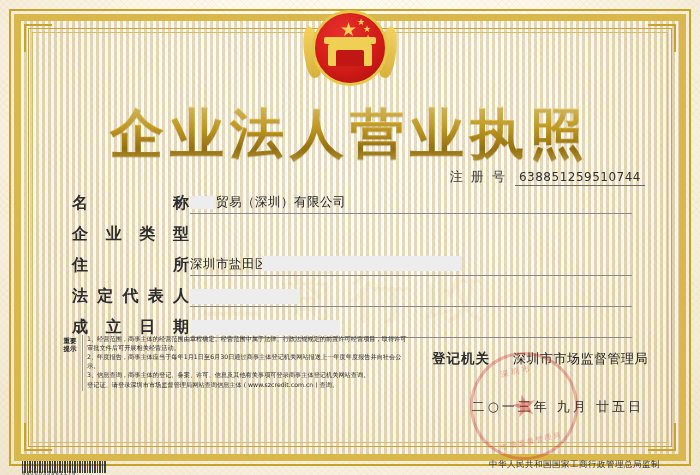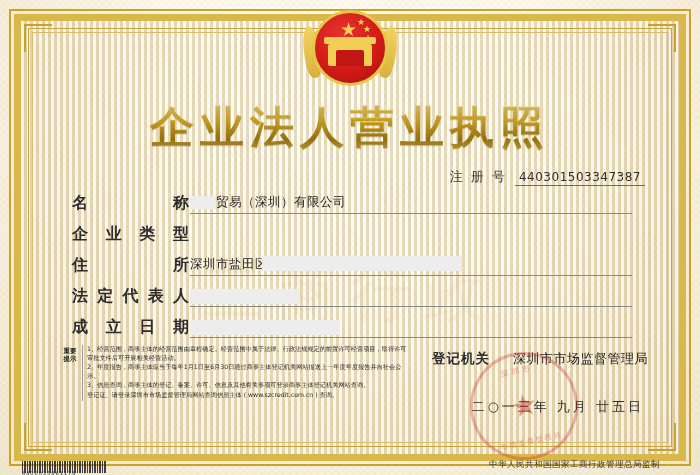--- a/index.html
+++ b/index.html
@@ -154,21 +154,21 @@
   .emblem .ears-r { right: 6px; transform: rotate(8deg); }
 
   
   .title {
     position: absolute;
     left: 0; right: 0;
     top: 98px;
     text-align: center;
     font-family: "DejaVu Sans", sans-serif;
     font-weight: bold;
-    font-size: 44px;
+    font-size: 54px;
     letter-spacing: 6px;
     color: #c69a1e;
     background: linear-gradient(#f7e59a 0%, #d8ad2e 40%, #9d7612 70%, #e3c561 100%);
     -webkit-background-clip: text;
     background-clip: text;
     -webkit-text-fill-color: transparent;
     text-shadow: 0 1px 0 rgba(120,90,10,0.25);
   }
 
   
@@ -232,21 +232,21 @@
   .redact {
     position: absolute;
     background: #ededed;
     border-radius: 1px;
   }
 
   
   .notice {
     position: absolute;
     left: 62px;
-    top: 345px;
+    top: 335px;
     width: 345px;
     display: flex;
     gap: 4px;
   }
   .notice-title {
     width: 16px;
     font-size: 6.5px;
     line-height: 8px;
     color: #222;
     font-weight: bold;
@@ -406,21 +406,21 @@
       <div class="smallstar s3">★</div>
       <div class="smallstar s4">★</div>
       <div class="gate"></div>
     </div>
   </div>
 
   <div class="title">企业法人营业执照</div>
 
   <div class="reg-line">
     <span class="reg-label">注 册 号</span>
-    <span class="reg-value">440301503347387</span>
+    <span class="reg-value">638851259510744</span>
   </div>
 
   <div class="fields">
 
     <div class="field-row">
       <div class="field-label">
         <span>名</span>
         <span>称</span>
       </div>
       <div class="field-value">

